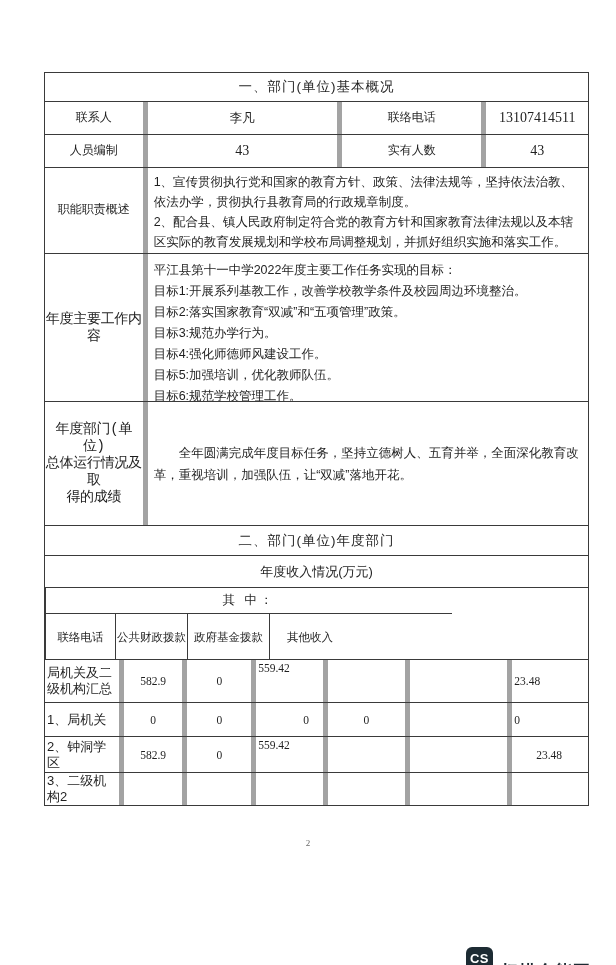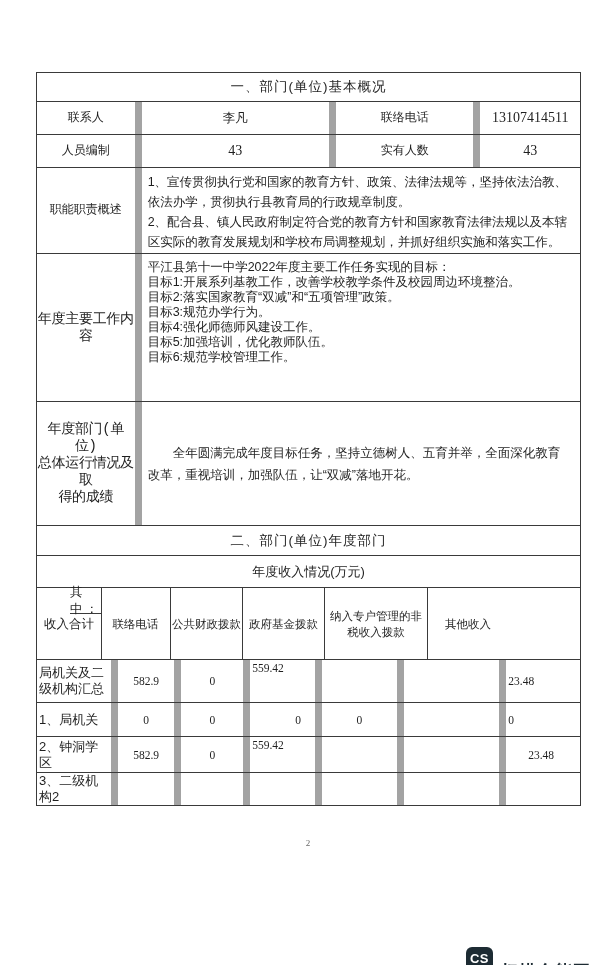--- a/index.html
+++ b/index.html
@@ -2,50 +2,50 @@
 <html><head>
 <meta charset="utf-8">
 <style>
   * { margin:0; padding:0; box-sizing:border-box; }
   html,body { background:#ffffff; }
   .sheet {
     position:relative; width:616px; height:965px; background:#ffffff;
     font-family:"Liberation Sans","DejaVu Sans",sans-serif; color:#1f1f1f;
     overflow:hidden;
   }
-  .doc { position:absolute; left:36px; top:72px; width:545px; border:1px solid #3a3a3a; }
+  .doc { position:absolute; left:44px; top:72px; width:545px; border:1px solid #3a3a3a; }
   .tr { display:flex; border-top:1px solid #3a3a3a; }
   .tr:first-child { border-top:none; }
   .td {
-    border-left:7px solid #a3a3a3; display:flex; align-items:center;
+    border-left:5px solid #a3a3a3; display:flex; align-items:center;
     justify-content:center; text-align:center; overflow:hidden;
   }
   .td:first-child { border-left:none; }
 
   .title-row { height:28px; font-size:13.5px; letter-spacing:1px; }
   .sec2-title { height:30px; font-size:13.5px; letter-spacing:1px; }
   .sub-title  { height:32px; font-size:13px; }
 
   .lbl { font-size:12px; line-height:17px; white-space:pre-line;font-family:Liberation Mono, monospace; }
   .tight { font-size:14px; letter-spacing:-0.3px; }
   .num { font-family:"Liberation Serif","DejaVu Serif",serif; font-size:14px; }
 
   .txt {
     justify-content:flex-start; align-items:flex-start; text-align:left;
     padding:4px 8px 4px 6px; font-size:12.5px; line-height:20px; white-space:pre-line;
   }
-  .goals   { line-height:15px; padding-top:6px; }
+  .goals   { line-height:21px; padding-top:6px; }
   .summary { align-items:center; line-height:22px; }
 
   
   .w74{width:74px}.w64{width:64px}.w69{width:69px}.w72{width:72px}
   .w82{width:82px}.w103{width:103px}.w81{width:81px}
   .hdr { font-size:11.5px; line-height:16px; }
   .hdr-big { font-size:12.5px; }
-  .grp { width:407px; display:flex; flex-direction:row; border-left:1px solid #3a3a3a;justify-content:flex-end; }
+  .grp { width:407px; display:flex; flex-direction:column; border-left:1px solid #3a3a3a; }
   .grp-top { height:26px; display:flex; align-items:center; justify-content:center;
              font-size:12.5px; letter-spacing:3px; border-bottom:1px solid #3a3a3a; }
   .grp-bot { flex:1; display:flex; }
   .grp-bot .td { border-left:1px solid #3a3a3a; }
   .grp-bot .td:first-child { border-left:none; }
 
   .val { font-family:"Liberation Serif","DejaVu Serif",serif; font-size:11.5px; }
   .org { justify-content:flex-start; text-align:left; padding-left:2px; font-size:13px;
          line-height:16px; white-space:pre-line; }
   .a-topleft  { align-items:flex-start; justify-content:flex-start; padding:2px 0 0 2px; text-align:left; }
@@ -122,28 +122,26 @@
 
     <div class="tr sec2-title">
       <div class="td" style="width:545px">二、部门(单位)年度部门</div>
     </div>
 
     <div class="tr sub-title">
       <div class="td" style="width:545px">年度收入情况(万元)</div>
     </div>
 
     <div class="tr" style="height:72px">
-      <div class="td hdr hdr-big w64">收入合计</div>
       <div class="grp">
         <div class="grp-top">其 中：</div>
         <div class="grp-bot">
           <div class="td hdr w69">联络电话</div>
           <div class="td hdr w72">公共财政拨款</div>
           <div class="td hdr w82">政府基金拨款</div>
-          <div class="td hdr w103" style="padding:0 3px">纳入专户管理的非税收入拨款</div>
           <div class="td hdr w81">其他收入</div>
         </div>
       </div>
     </div>
 
     <div class="tr" style="height:43px">
       <div class="td org w74">局机关及二
 级机构汇总</div>
       <div class="td val w64">582.9</div>
       <div class="td val w69">0</div>

